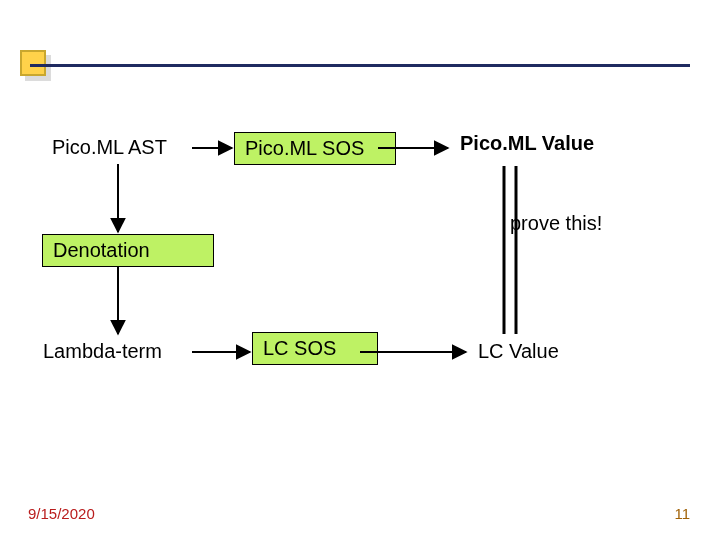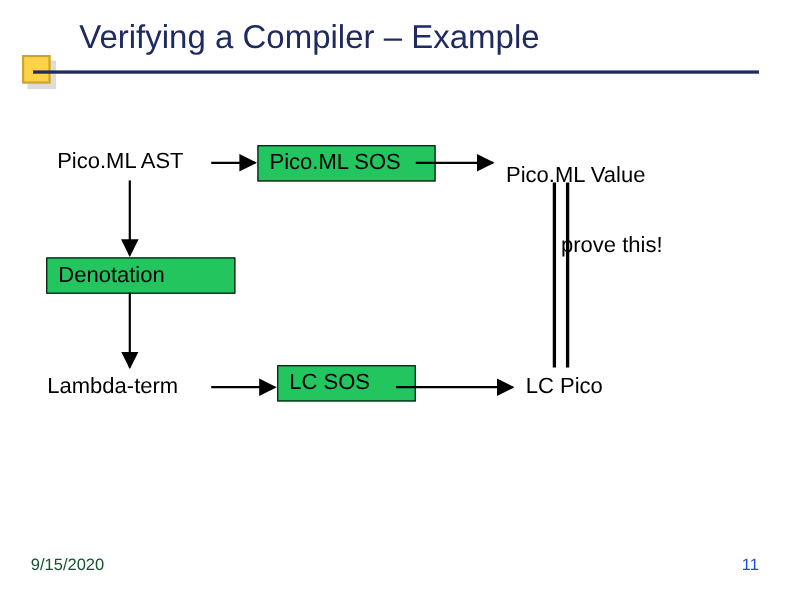--- a/index.html
+++ b/index.html
@@ -32,63 +32,62 @@
     position:absolute;left:25px;top:37px;width:26px;height:26px;
     background:#9a9a9a;opacity:.35;
   }
   .node{
     position:absolute;
     font-size:20px;
     padding:4px 10px;
     white-space:nowrap;
   }
   .boxed{
-    background:#22c55e;
+    background:#bef264;
     border:1px solid #000;
   }
   
   #n-ast   { left:42px;  top:132px; width:150px }
   #n-sos   { left:234px; top:132px; width:140px }
-  #n-val   { left:450px; top:144px; }
+  #n-val   { left:450px; top:128px;font-weight:bold; }
   #n-den   { left:42px;  top:234px; width:150px }
   #n-prove { left:500px; top:208px; }
   #n-lterm { left:33px;  top:336px; width:150px }
   #n-lcsos { left:252px; top:332px; width:104px }
   #n-lcval { left:468px; top:336px; }
   .footer-date{
     position:absolute;left:28px;bottom:18px;
-    font-size:15px;color:#14532d;margin-top:21px;
+    font-size:15px;color:#b91c1c;margin-top:21px;
   }
   .footer-page{
     position:absolute;right:30px;bottom:18px;
-    font-size:15px;color:#1d4ed8;
+    font-size:15px;color:#a16207;
   }
   svg.arrows{
     position:absolute;left:0;top:0;width:720px;height:540px;
     pointer-events:none;
   }
 </style>
 </head>
 <body>
 
 <div class="title-bar">
   <div class="title-square-shadow"></div>
   <div class="title-square"></div>
-  <div class="title-text">Verifying a Compiler – Example</div>
   <div class="title-underline"></div>
 </div>
 
 <div id="n-ast" class="node">Pico.ML AST</div>
 <div id="n-sos" class="node boxed">Pico.ML SOS</div>
 <div id="n-val" class="node">Pico.ML Value</div>
 <div id="n-den" class="node boxed">Denotation</div>
 <div id="n-prove" class="node">prove this!</div>
 <div id="n-lterm" class="node">Lambda-term</div>
 <div id="n-lcsos" class="node boxed">LC SOS</div>
-<div id="n-lcval" class="node">LC Pico</div>
+<div id="n-lcval" class="node">LC Value</div>
 
 <div class="footer-date">9/15/2020</div>
 <div class="footer-page">11</div>
 
 <svg class="arrows">
   <defs>
     <marker id="ah" viewBox="0 0 10 10" refX="9" refY="5" markerWidth="8" markerHeight="8" orient="auto-start-reverse">
       <path d="M0,0 L10,5 L0,10 z" fill="#000"></path>
     </marker>
   </defs>

